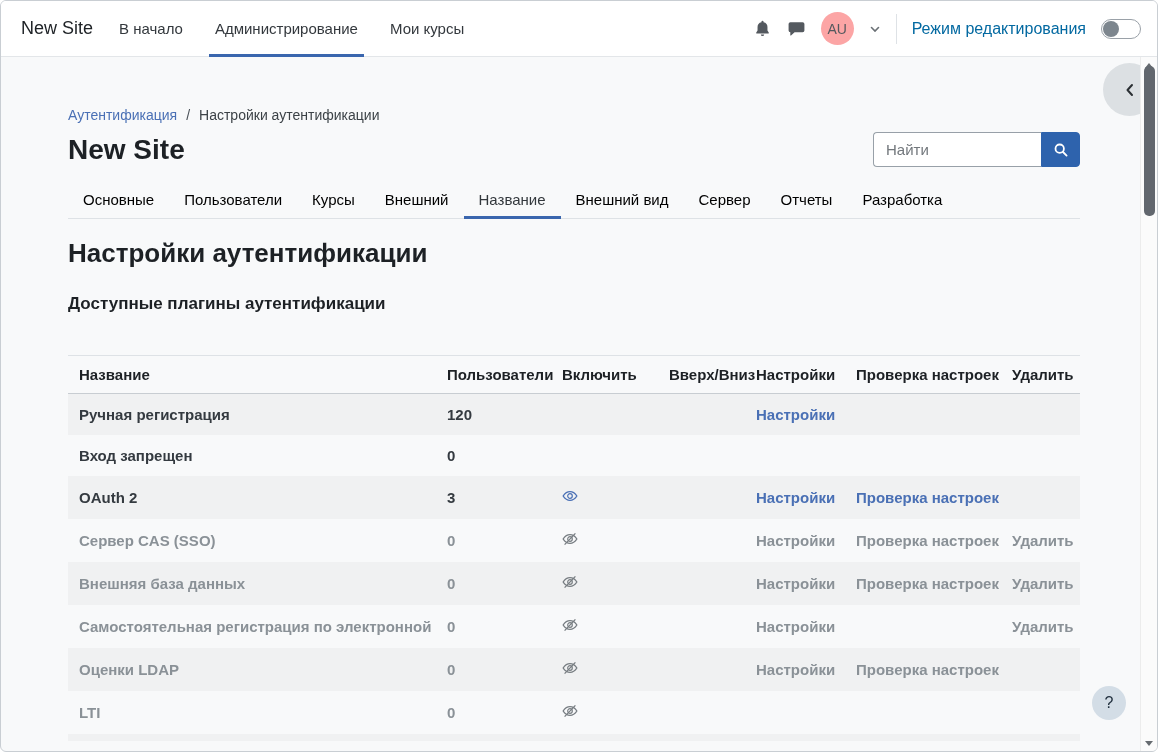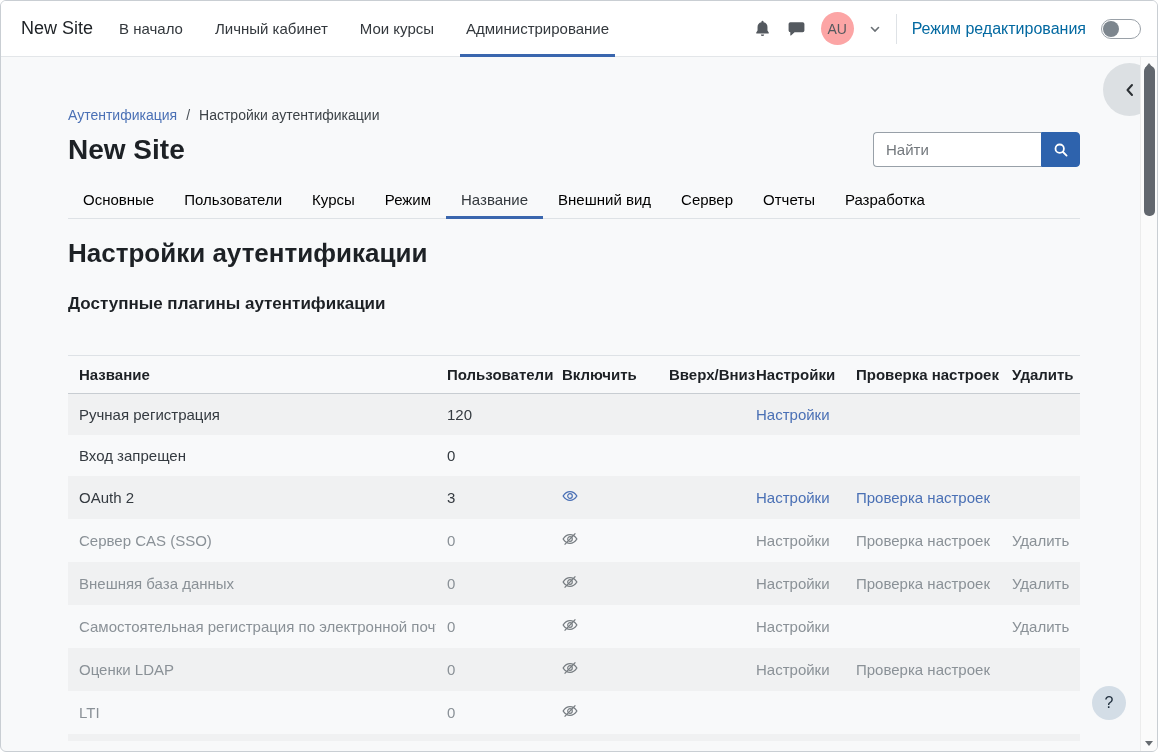--- a/index.html
+++ b/index.html
@@ -54,21 +54,21 @@
                        background:#3a66ae; }
 
   .h2 { margin-top:19px; font-size:26px; font-weight:bold; color:#1d2125; }
   .h3 { margin-top:25px; font-size:17px; font-weight:bold; color:#1d2125; }
 
   
   table { width:100%; border-collapse:collapse; table-layout:fixed; margin-top:41px;
           font-size:15px; color:#343a40; }
   thead th { text-align:left; font-weight:bold; padding:10px 11px; color:#1d2125;
              border-top:1px solid #dee2e6; border-bottom:1px solid #c8cdd2; white-space:nowrap; }
-  tbody td { padding:12px 11px; white-space:nowrap; overflow:hidden; }
+  tbody td { padding:12px 11px; white-space:nowrap; overflow:hidden;font-weight:bold; }
   tbody tr.striped { background:#f0f1f2; }
   a.tlink { color:#4a70b5; text-decoration:none; cursor:pointer; }
   tr.dimmed { color:#8a9197; }
   tr.dimmed a.tlink { color:#8a9197; }
   .eye-link { display:inline-flex; cursor:pointer; color:#4a70b5; }
   tr.dimmed .eye-link { color:#777d82; }
   .partial-row { height:7px; background:#f0f1f2; }
 
   
   .drawer-btn { position:absolute; top:62px; left:1102px; width:53px; height:53px; border-radius:50%;
@@ -108,23 +108,22 @@
     </symbol>
   </defs>
 </svg>
 
 <div class="frame">
 
   <div class="navbar">
     <div class="brand">New Site</div>
     <div class="nav-links">
       <a class="nav-item">В начало</a>
-      <a class="nav-item">Личный кабинет</a>
+      <a class="nav-item active">Администрирование</a>
       <a class="nav-item">Мои курсы</a>
-      <a class="nav-item active">Администрирование</a>
     </div>
     <div class="nav-right">
       <span class="icon-btn">
         <svg width="19" height="19" viewBox="0 0 18 18" fill="#54595f">
           <path d="M9 1.6a1 1 0 0 1 1 1v.5A4.7 4.7 0 0 1 13.7 7.7v3.2l1.2 2a.55.55 0 0 1-.47.85H3.57a.55.55 0 0 1-.47-.85l1.2-2V7.7A4.7 4.7 0 0 1 8 3.1v-.5a1 1 0 0 1 1-1z"></path>
           <path d="M7.4 14.6a1.6 1.6 0 0 0 3.2 0z"></path>
         </svg>
       </span>
       <span class="icon-btn">
         <svg width="19" height="19" viewBox="0 0 18 18" fill="#54595f">
@@ -165,21 +164,21 @@
             </svg>
           </span>
         </button>
       </div>
     </div>
 
     <div class="tabs">
       <a class="tab">Основные</a>
       <a class="tab">Пользователи</a>
       <a class="tab">Курсы</a>
-      <a class="tab">Режим</a>
+      <a class="tab">Внешний</a>
       <a class="tab active">Название</a>
       <a class="tab">Внешний вид</a>
       <a class="tab">Сервер</a>
       <a class="tab">Отчеты</a>
       <a class="tab">Разработка</a>
     </div>
 
     <div class="h2">Настройки аутентификации</div>
     <div class="h3">Доступные плагины аутентификации</div>
 

